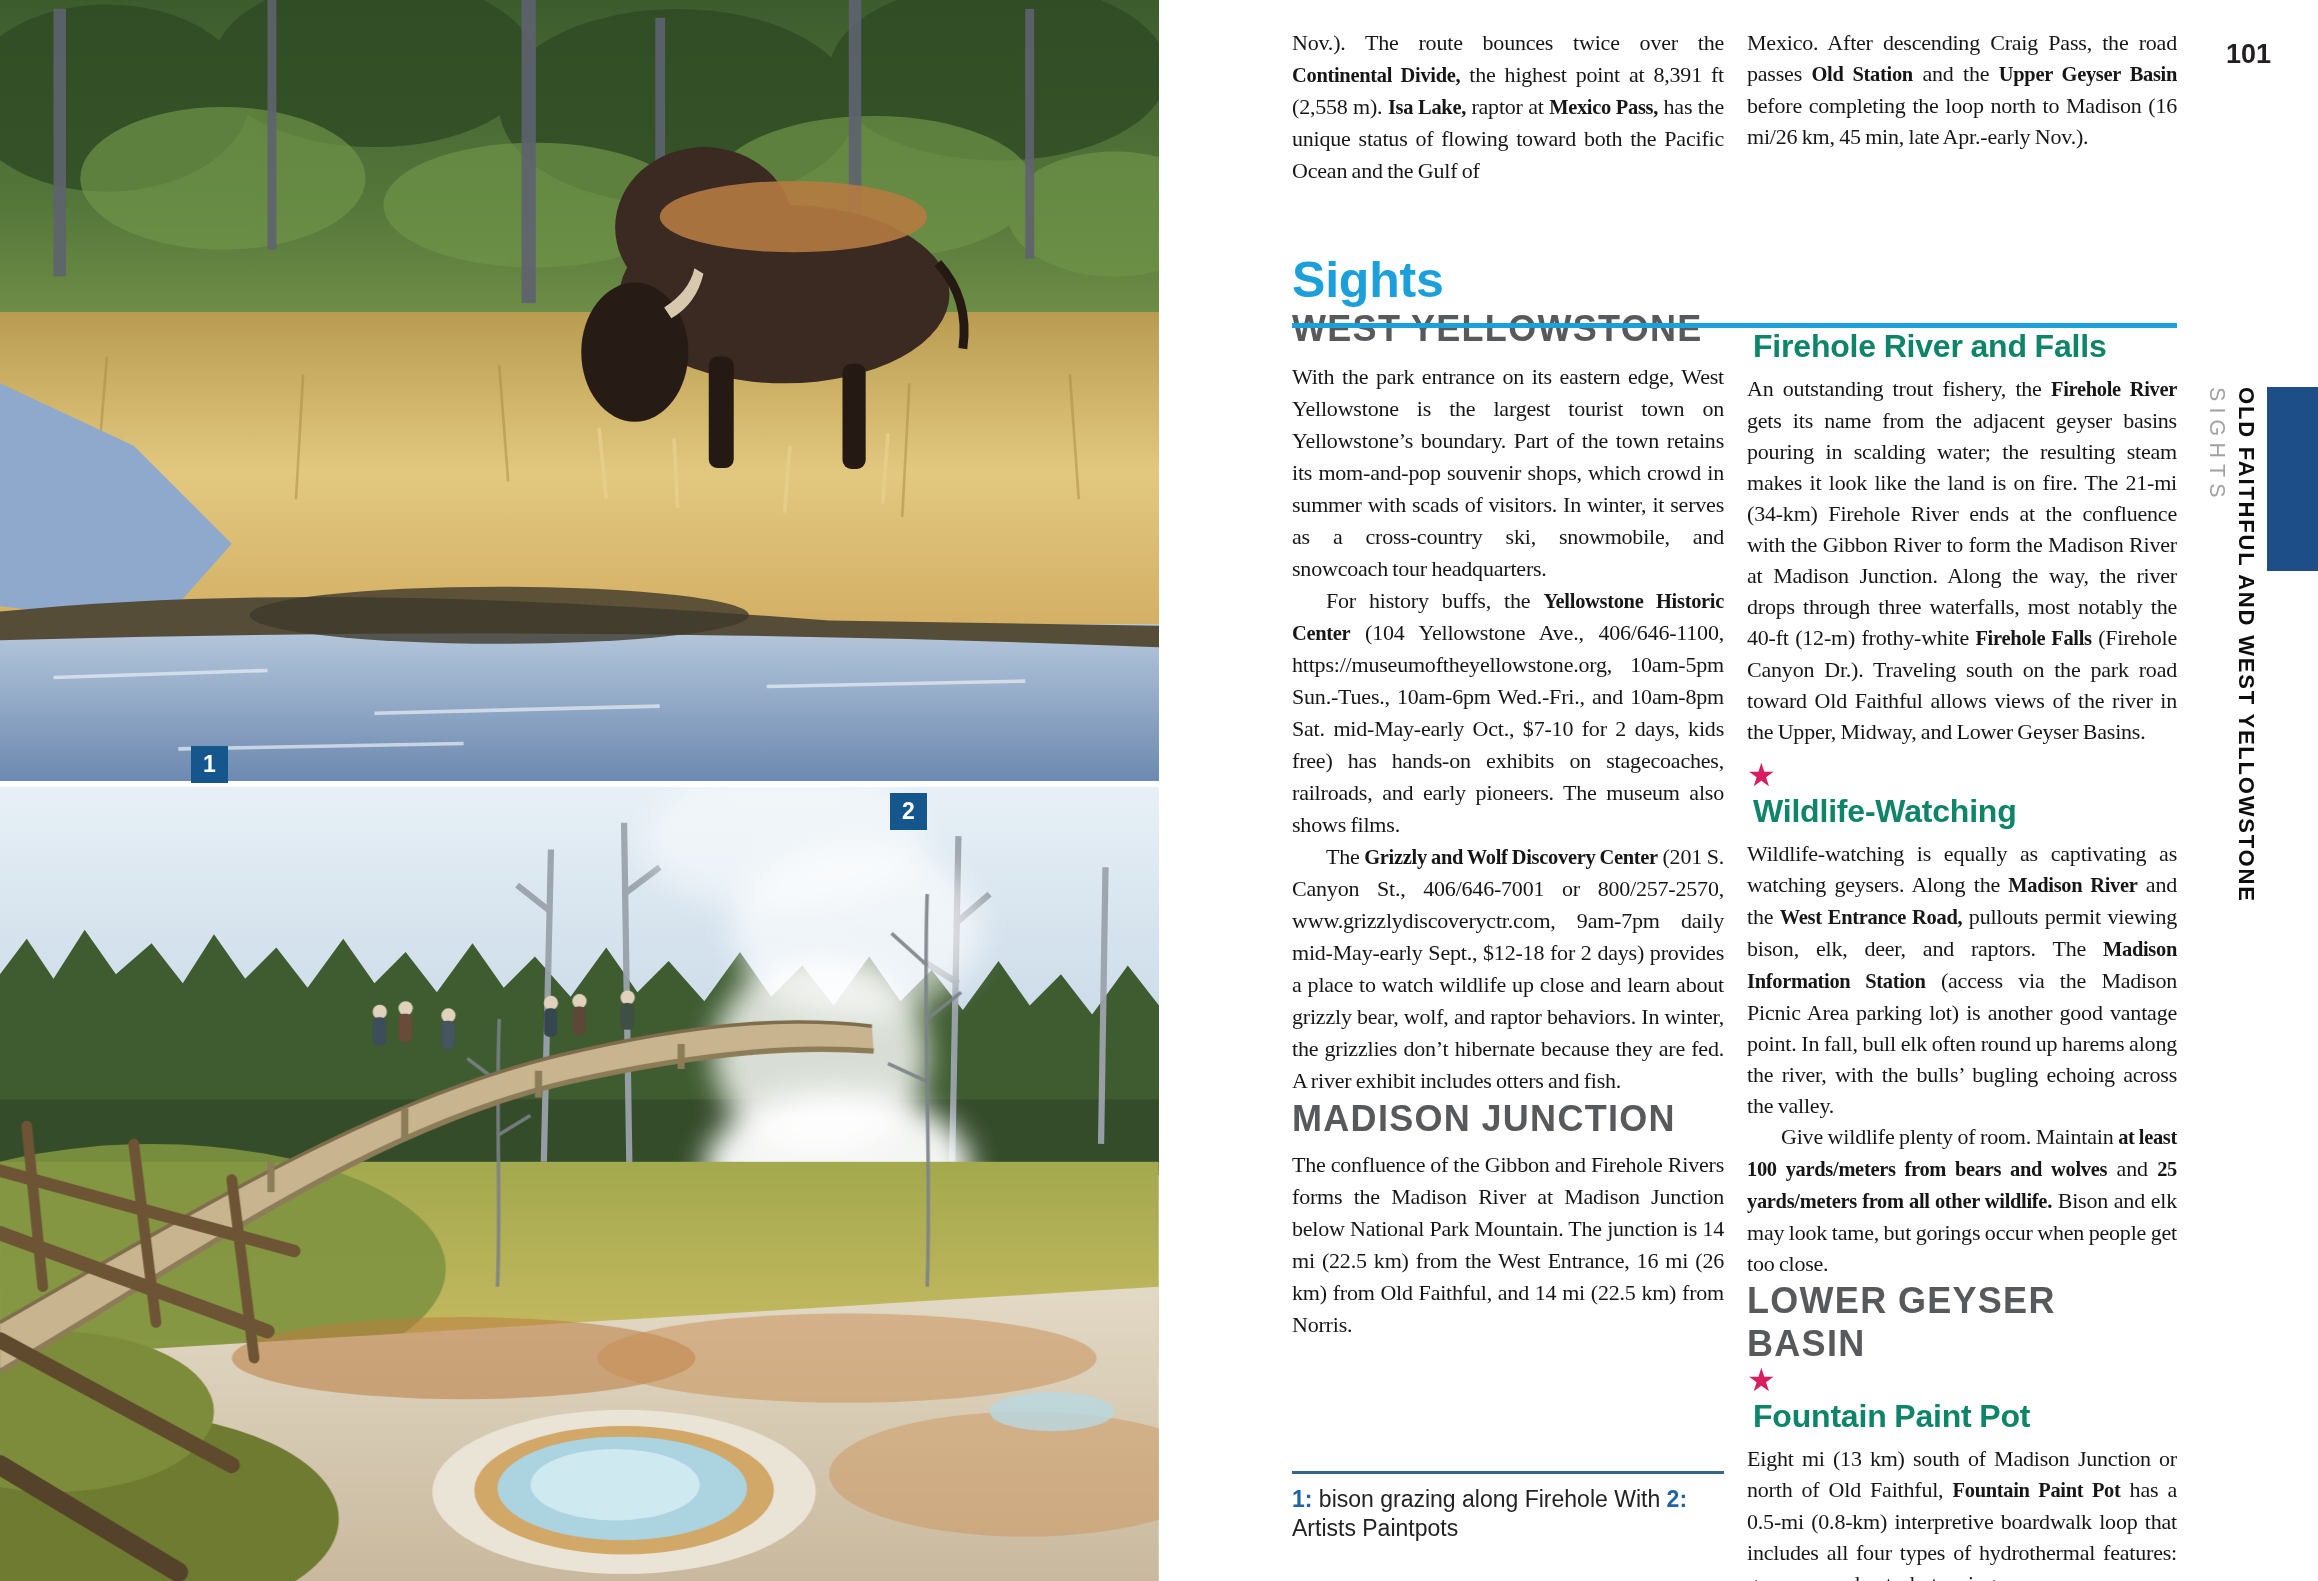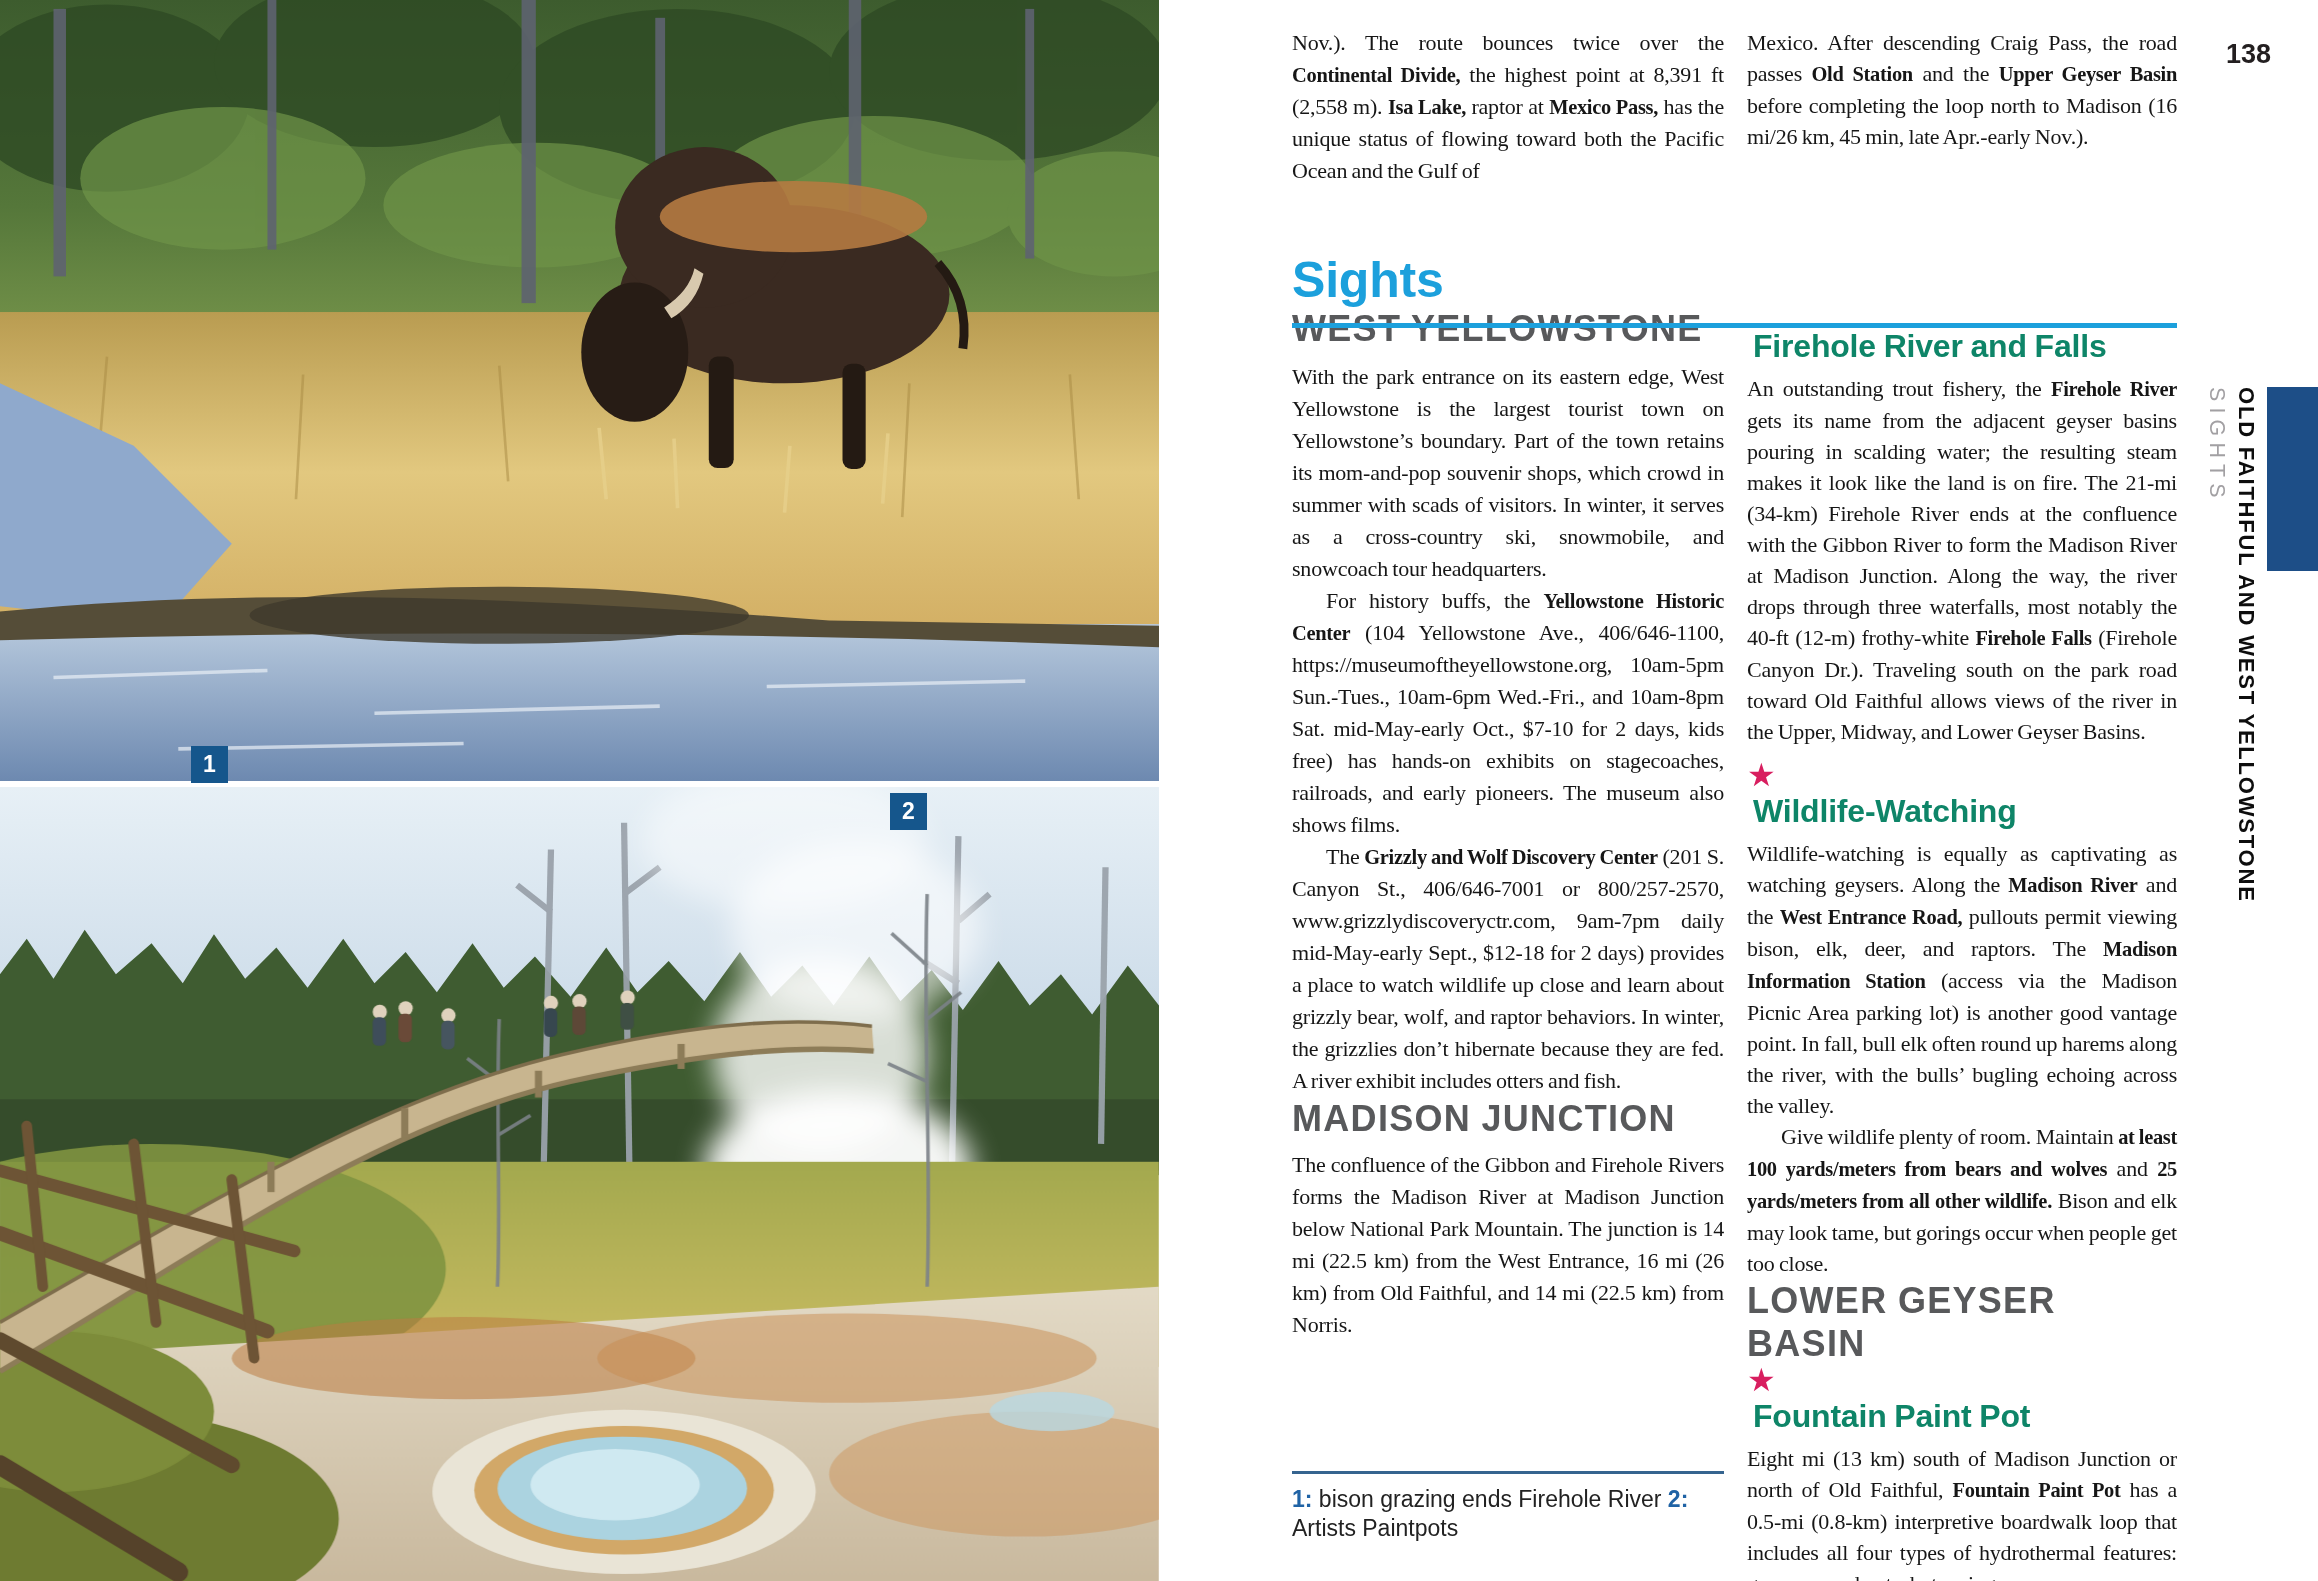--- a/index.html
+++ b/index.html
@@ -262,22 +262,22 @@
     <p class="subhead mt14"><span class="star">★</span></p><h3 class="green">Wildlife-Watching</h3><p></p>
     <p class="mt8"><span>Wildlife-watching is equally as captivating as watching geysers. Along the </span><span class="b">Madison River</span><span> and the </span><span class="b">West Entrance Road,</span><span> pullouts permit viewing bison, elk, deer, and raptors. The </span><span class="b">Madison Information Station</span><span> (access via the Madison Picnic Area parking lot) is another good vantage point. In fall, bull elk often round up harems along the river, with the bulls’ bugling echoing across the valley.</span></p>
     <p class="ind"><span>Give wildlife plenty of room. Maintain </span><span class="b">at least 100 yards/meters from bears and wolves</span><span> and </span><span class="b">25 yards/meters from all other wildlife.</span><span> Bison and elk may look tame, but gorings occur when people get too close.</span></p>
     <h2 class="gray mt16">LOWER GEYSER BASIN</h2>
     <p class="subhead"><span class="star">★</span></p><h3 class="green">Fountain Paint Pot</h3><p></p>
     <p class="mt8"><span>Eight mi (13 km) south of Madison Junction or north of Old Faithful, </span><span class="b">Fountain Paint Pot</span><span> has a 0.5-mi (0.8-km) interpretive boardwalk loop that includes all four types of hydrothermal features: geysers, mud pots, hot springs,</span></p>
   </div>
 
   <div id="caption">
     <div class="rule"></div>
-    <p><span class="num">1:</span><span> bison grazing ends Firehole River </span><span class="num">2:</span><span> Artists Paintpots</span></p>
-  </div>
-
-  <div id="pagenum">138</div>
+    <p><span class="num">1:</span><span> bison grazing along Firehole With </span><span class="num">2:</span><span> Artists Paintpots</span></p>
+  </div>
+
+  <div id="pagenum">101</div>
   <div id="side-section">SIGHTS</div>
   <div id="side-chapter">OLD FAITHFUL AND WEST YELLOWSTONE</div>
   <div id="side-tab"></div>
 
 </div>
 
 
 </body></html>

